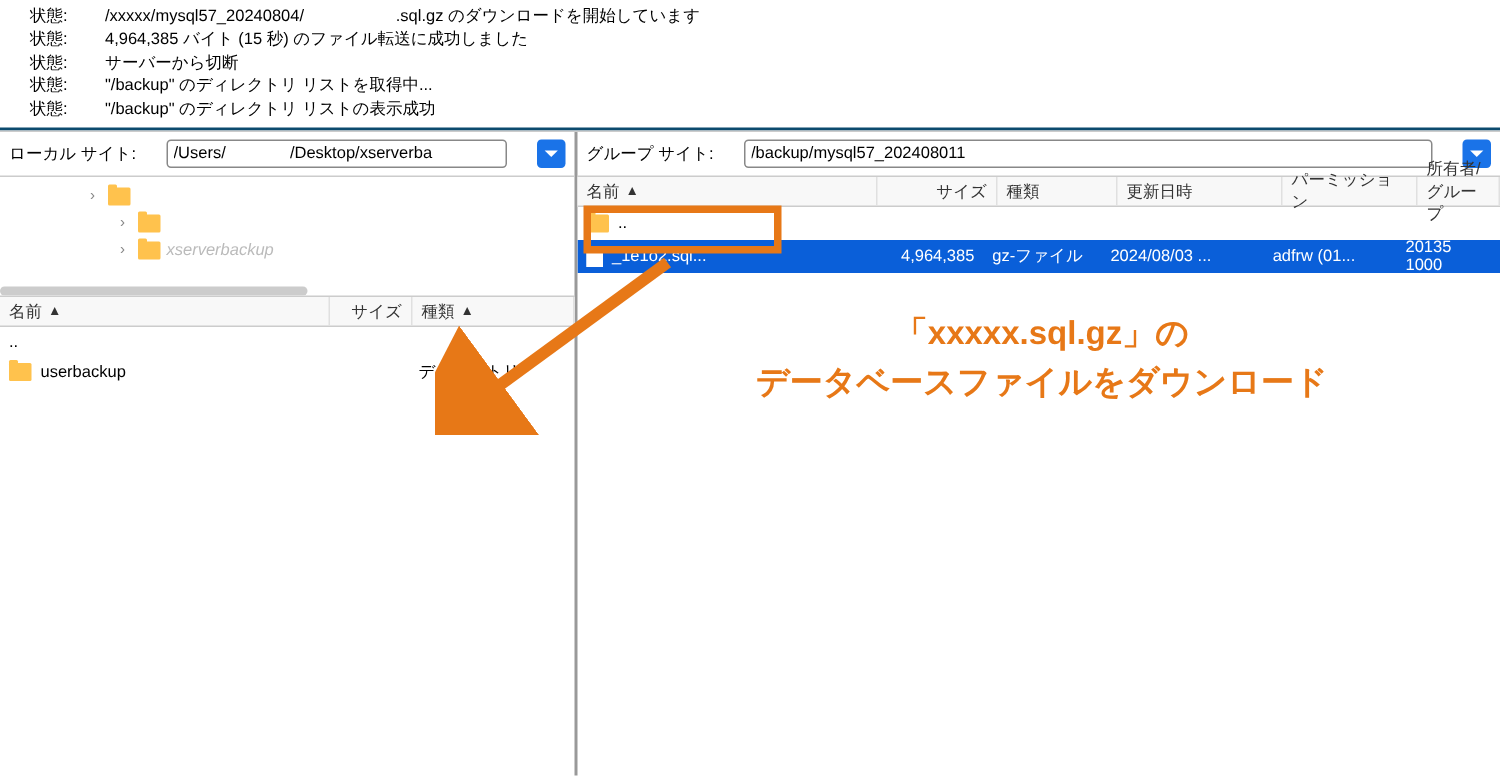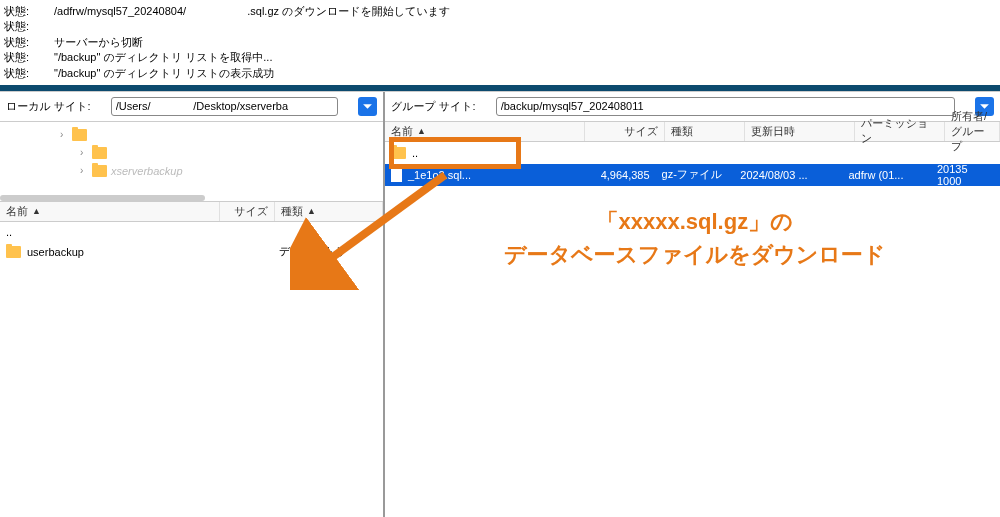--- a/index.html
+++ b/index.html
@@ -9,22 +9,22 @@
       color: #000;
       background: #fff;
       width: 1000px;
       height: 517px;
       overflow: hidden;
       position: relative;
     }
 
     
     .log-panel {
-      padding: 4px 4px;
-      border-bottom: 6px solid #0c4a6e;
+      padding: 4px 20px;
+      border-bottom: 2px solid #0c4a6e;
       line-height: 1.4;
     }
     .log-row { display: flex; }
     .log-label { width: 50px; flex-shrink: 0; }
     .log-text { white-space: pre; }
 
     
     .main-split {
       display: flex;
       height: calc(100% - 80px);
@@ -166,24 +166,25 @@
       text-align: center;
       white-space: nowrap;
     }
   </style>
 </head>
 <body>
 
 <div class="log-panel">
   <div class="log-row">
     <span class="log-label">状態:</span>
-    <span class="log-text">/adfrw/mysql57_20240804/                    .sql.gz のダウンロードを開始しています</span>
-  </div>
-  <div class="log-row">
-    <span class="log-label">状態:</span>
+    <span class="log-text">/xxxxx/mysql57_20240804/                    .sql.gz のダウンロードを開始しています</span>
+  </div>
+  <div class="log-row">
+    <span class="log-label">状態:</span>
+    <span class="log-text">4,964,385 バイト (15 秒) のファイル転送に成功しました</span>
   </div>
   <div class="log-row">
     <span class="log-label">状態:</span>
     <span class="log-text">サーバーから切断</span>
   </div>
   <div class="log-row">
     <span class="log-label">状態:</span>
     <span class="log-text">"/backup" のディレクトリ リストを取得中...</span>
   </div>
   <div class="log-row">

